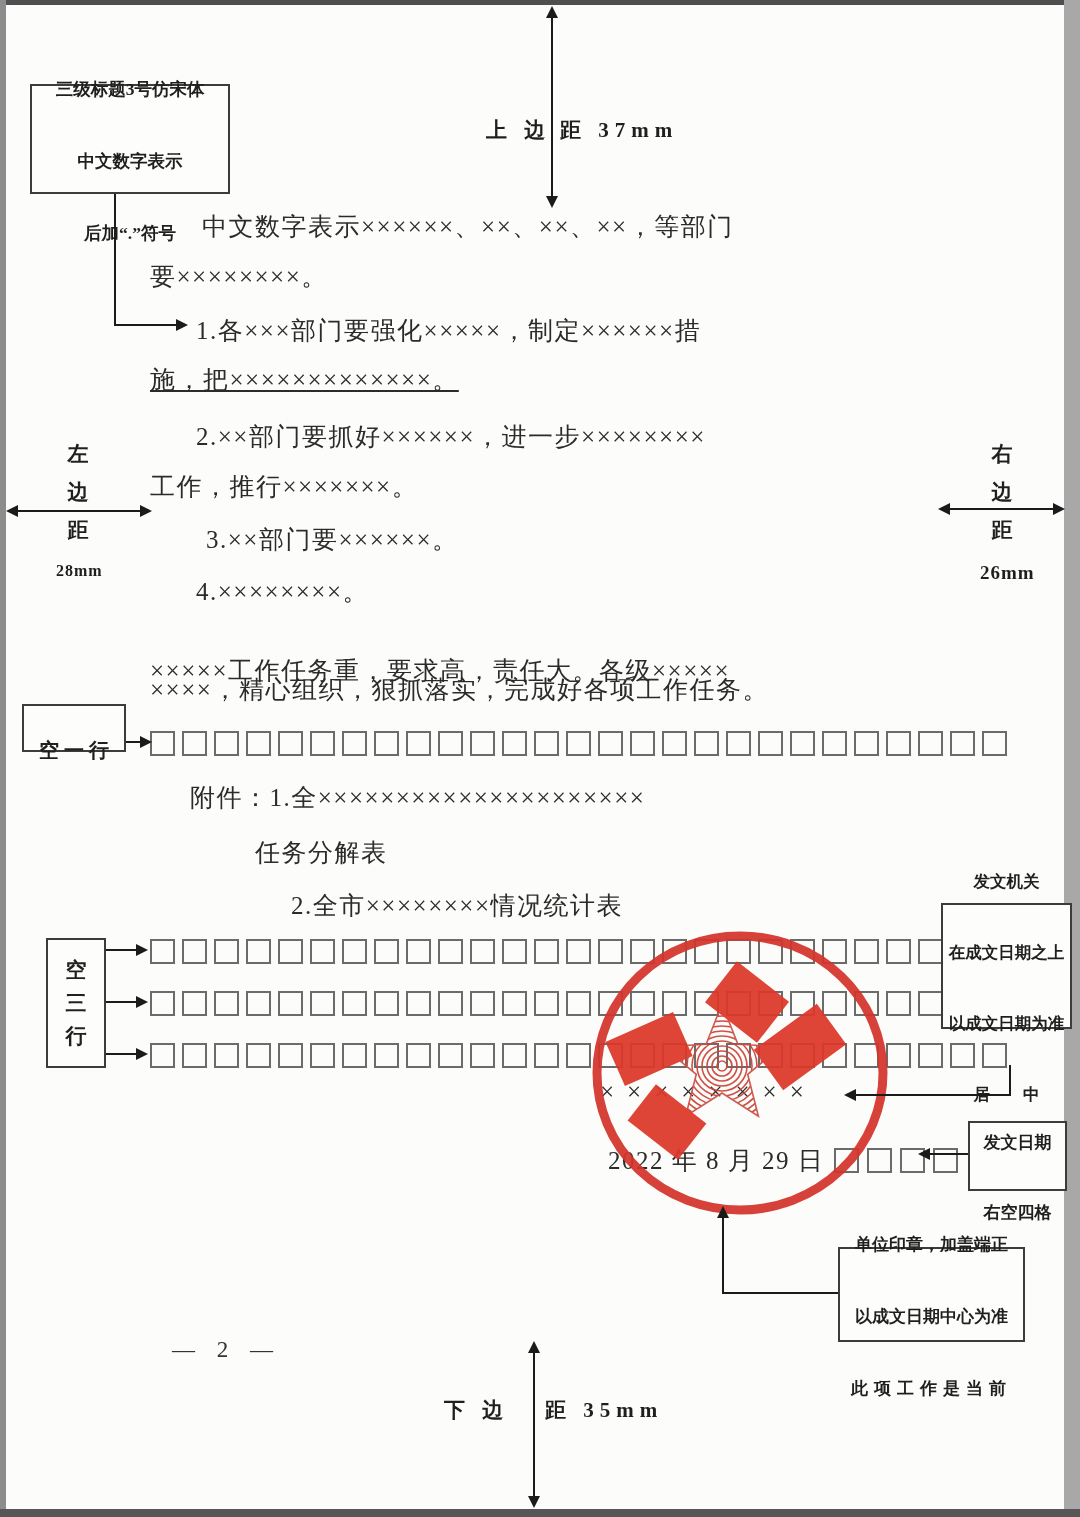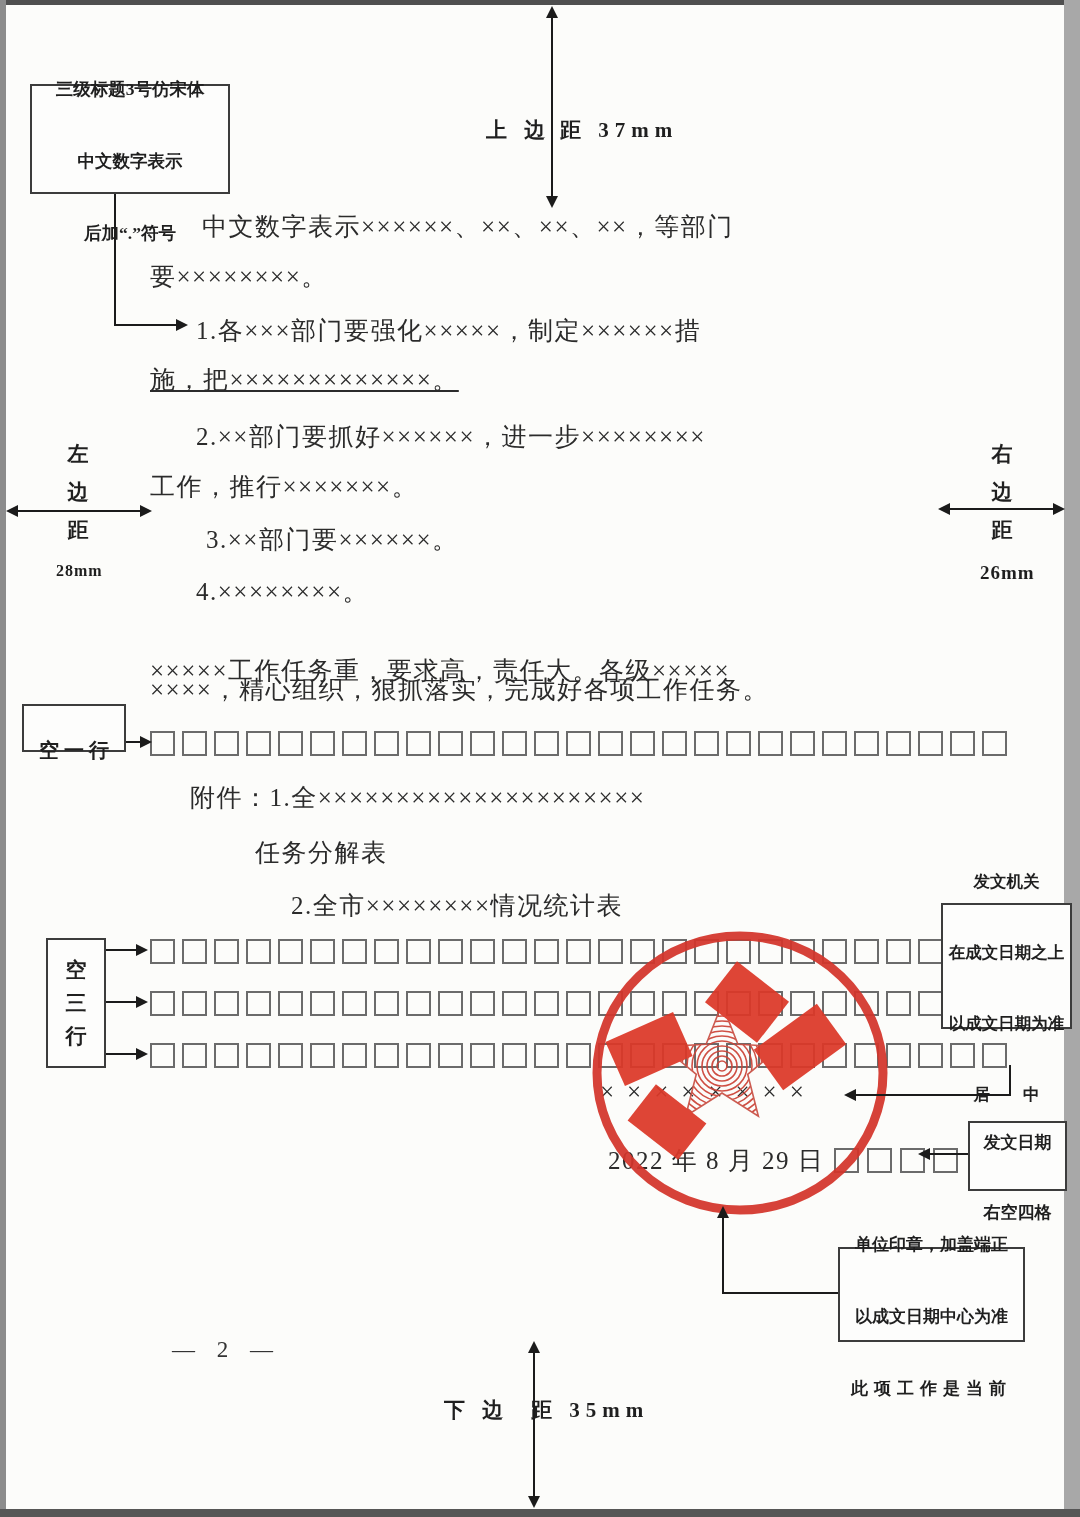--- a/index.html
+++ b/index.html
@@ -308,15 +308,15 @@
   <div class="hline" style="left:722px;top:1292px;width:116px;"></div>
   <div class="vline" style="left:722px;top:1218px;height:76px;"></div>
   <div class="arr u" style="left:717px;top:1206px;"></div>
 
   <div class="pageno" style="left:172px;top:1337px;">— 2 —</div>
 
   <div class="vline" style="left:533px;top:1347px;height:153px;"></div>
   <div class="arr u" style="left:528px;top:1341px;"></div>
   <div class="arr d" style="left:528px;top:1496px;"></div>
   <div class="mlabel" style="left:444px;top:1396px;">下 边</div>
-  <div class="mlabel" style="left:531px;top:1396px;">距 35mm</div>
+  <div class="mlabel" style="left:545px;top:1396px;">距 35mm</div>
 
 </div>
 
 </body></html>

